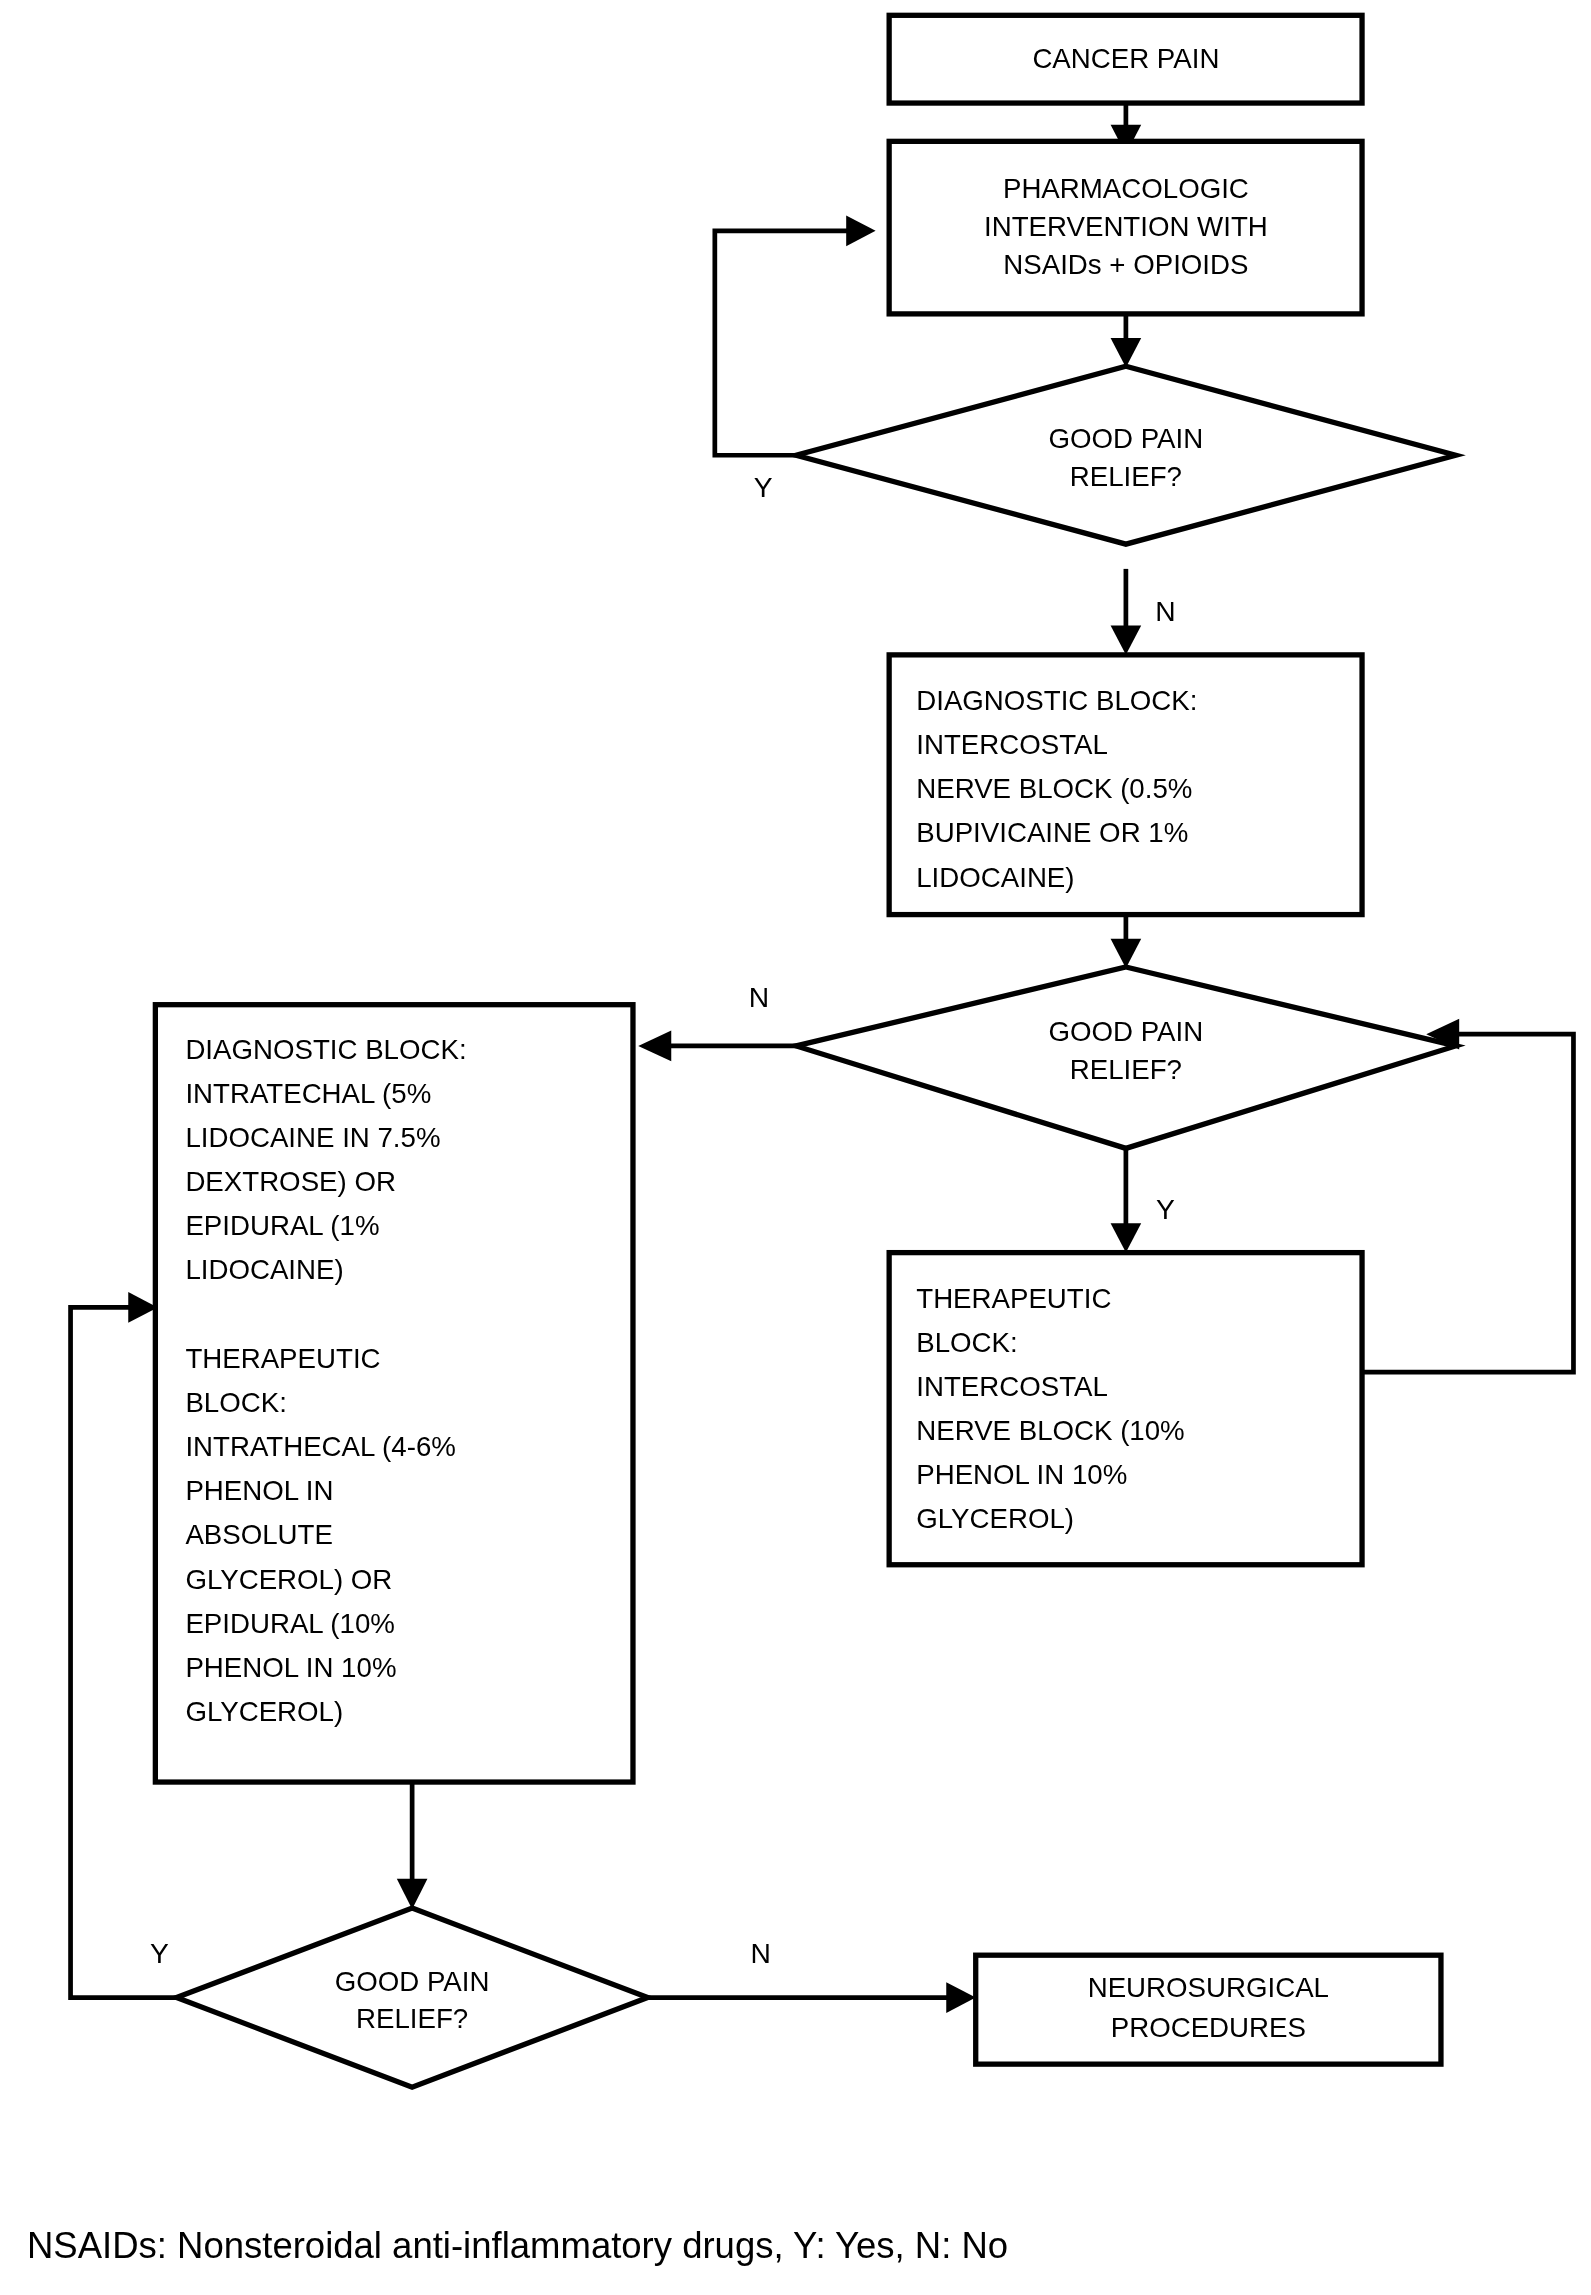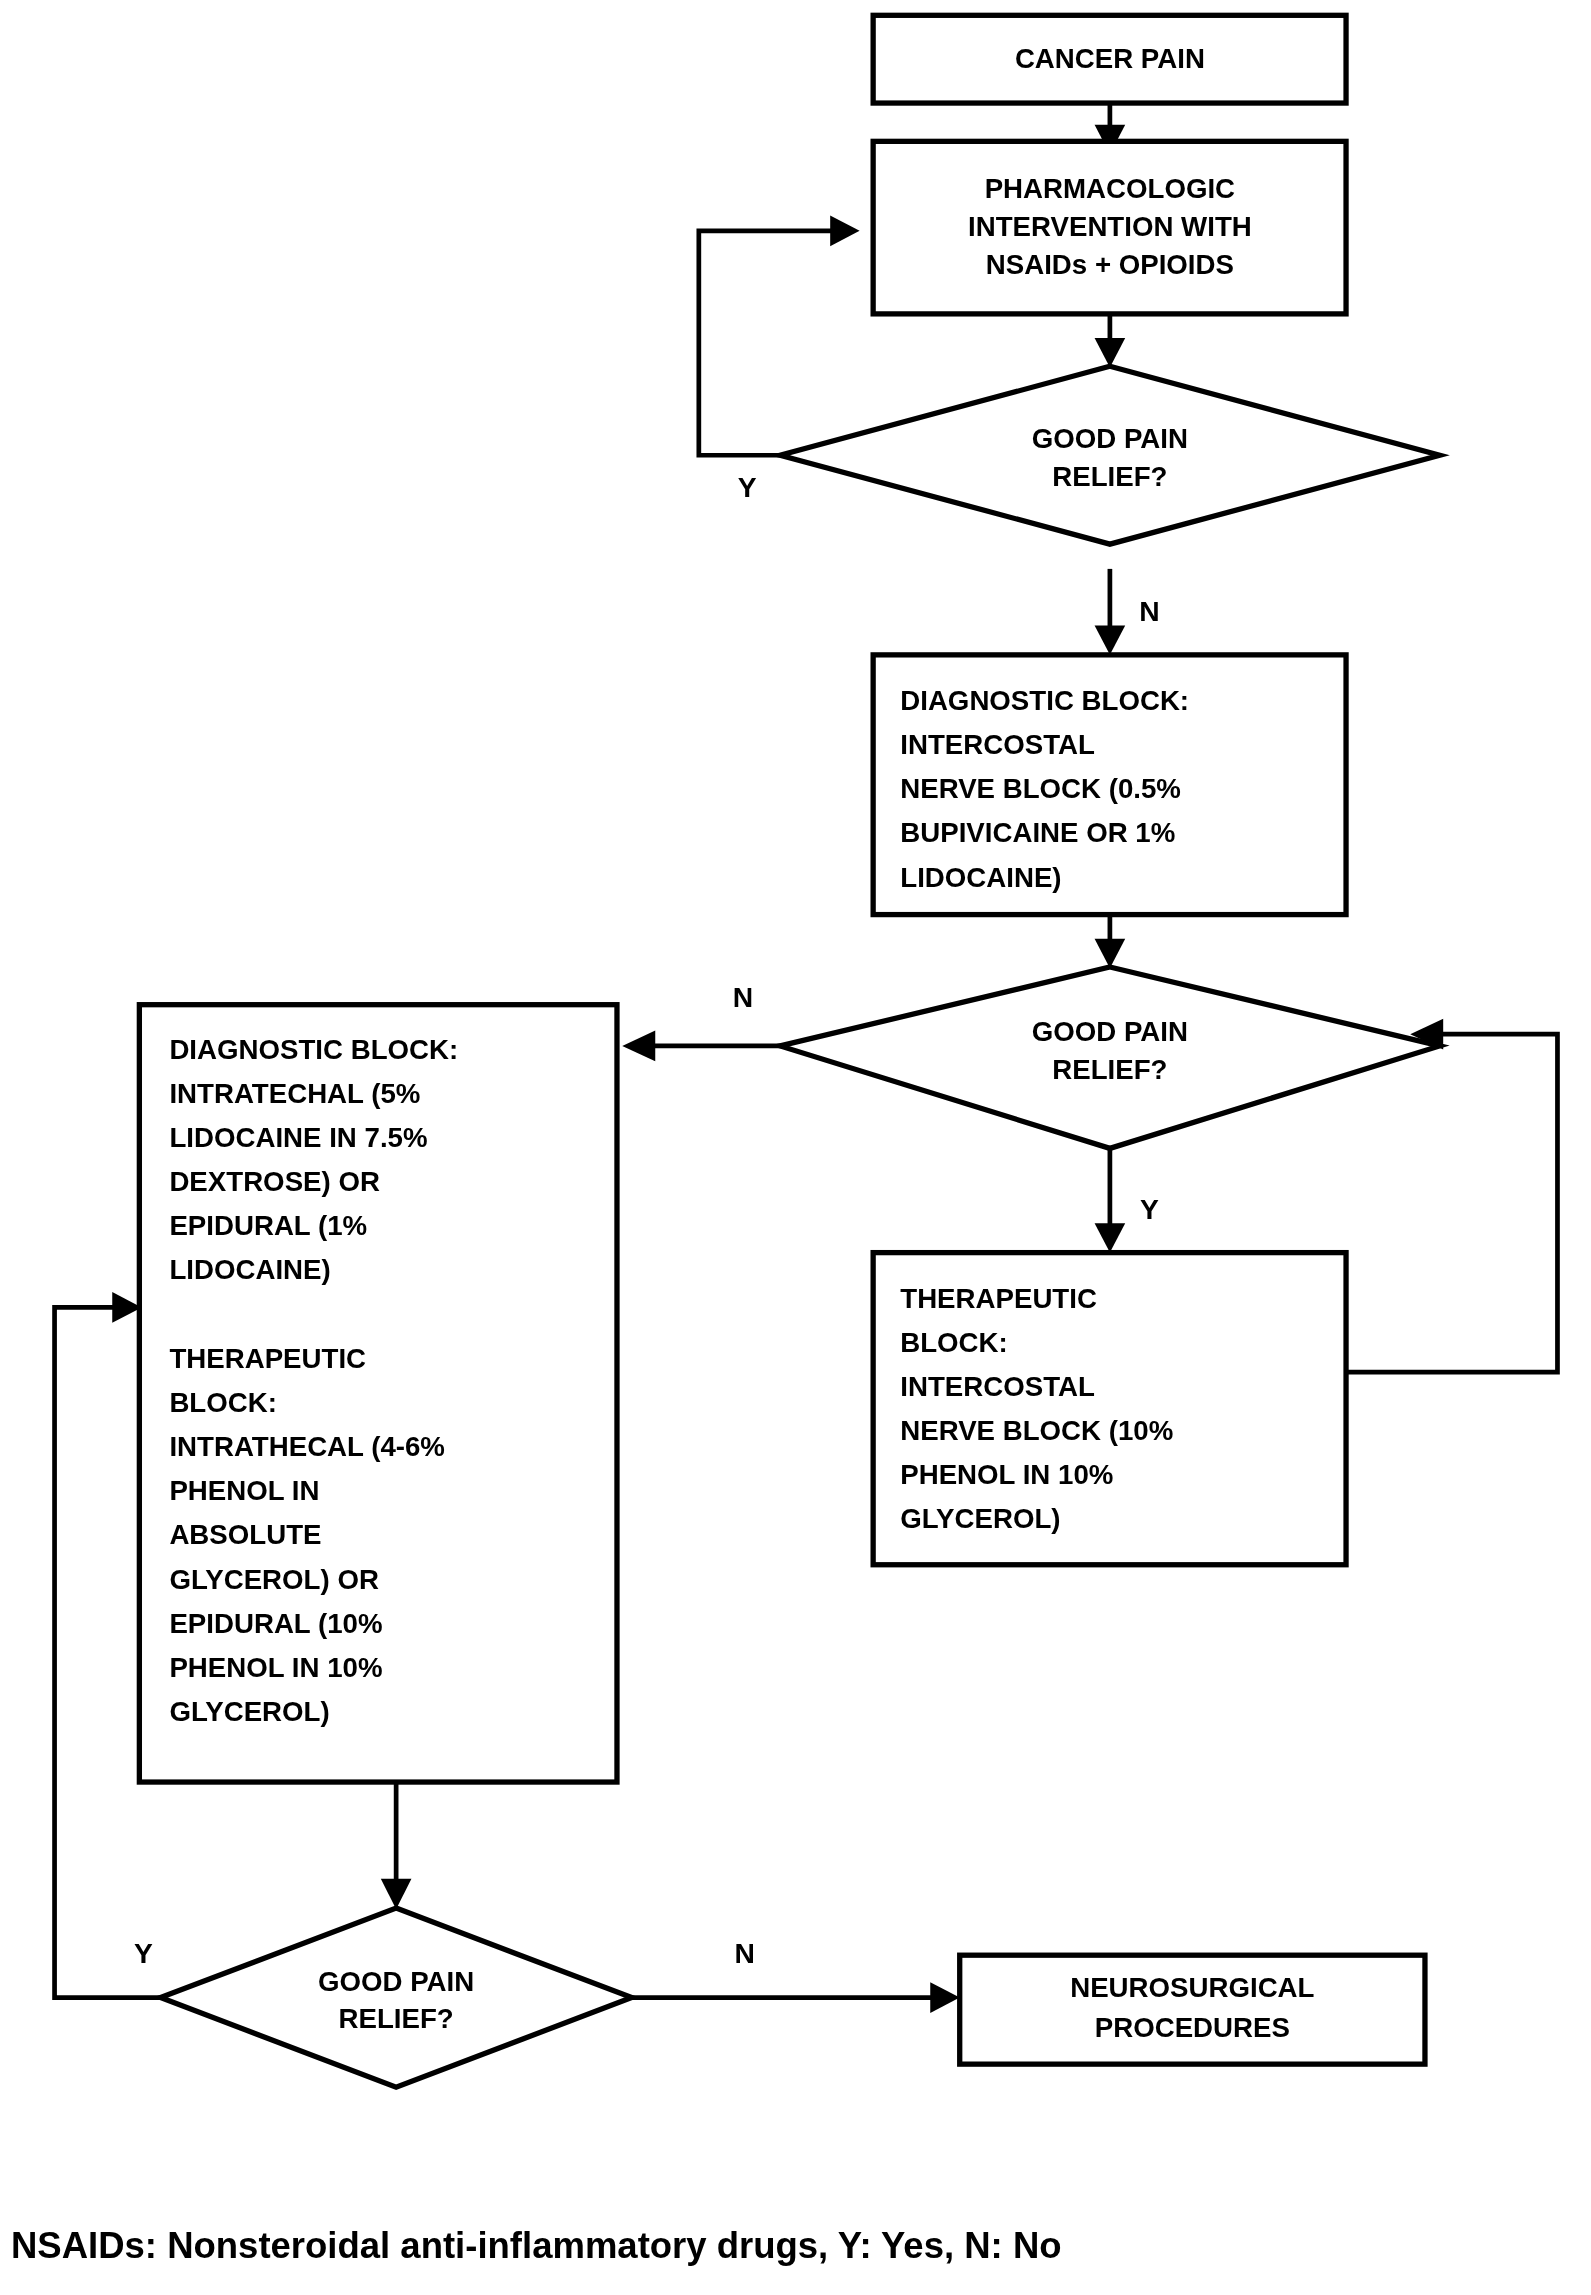--- a/index.html
+++ b/index.html
@@ -10,25 +10,24 @@
   body {
     width: 1592px;
     height: 2295px;
     font-family: "Liberation Sans", sans-serif;
     color: #000000;
     position: relative;
     overflow: hidden;
   }
   #flow-root {
     position: absolute;
-    left: 0;
+    left: 16px;
     top: 0;
     width: 1284px;
     height: 2295px;
-    font-weight: bold;
   }
   svg#flow-svg {
     display: block;
     width: 1592px;
     height: 2295px;
   }
   .node-box {
     fill: #ffffff;
     stroke: #000000;
     stroke-width: 9;

